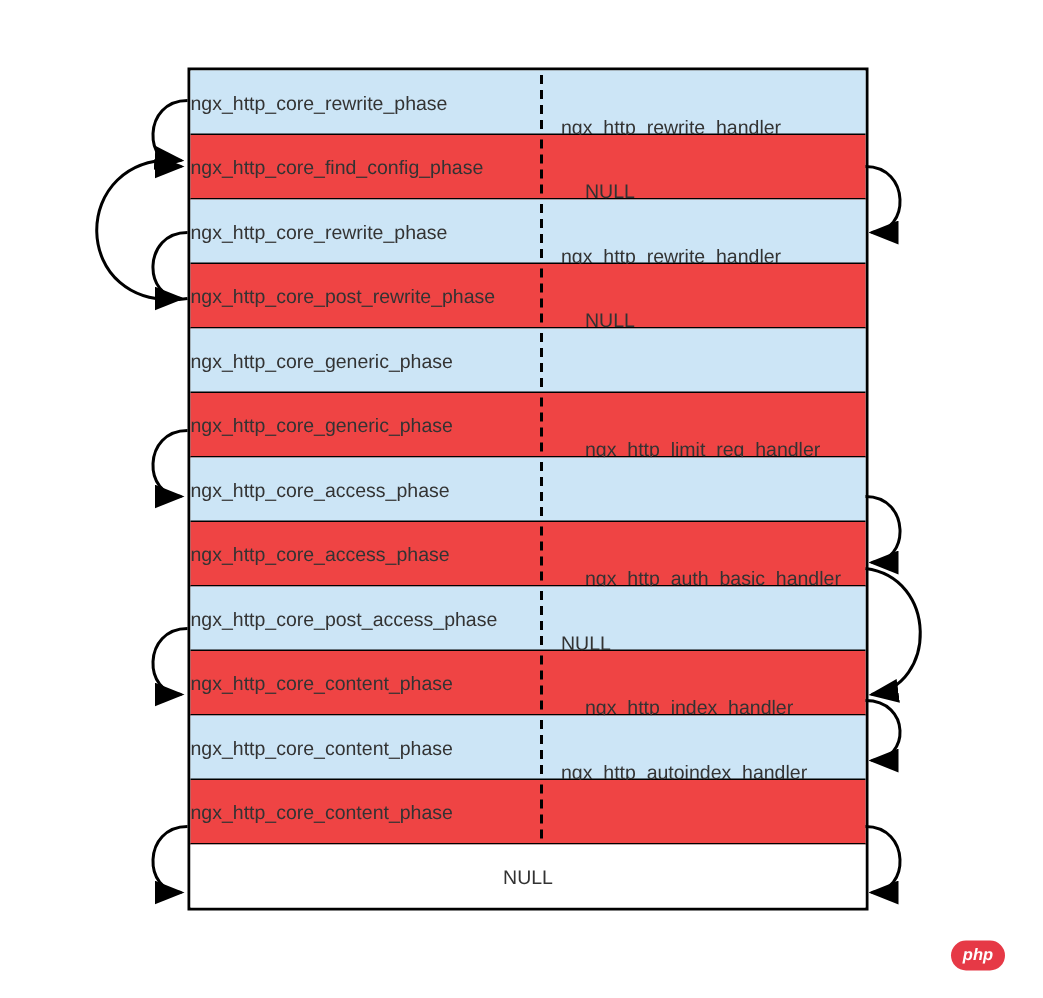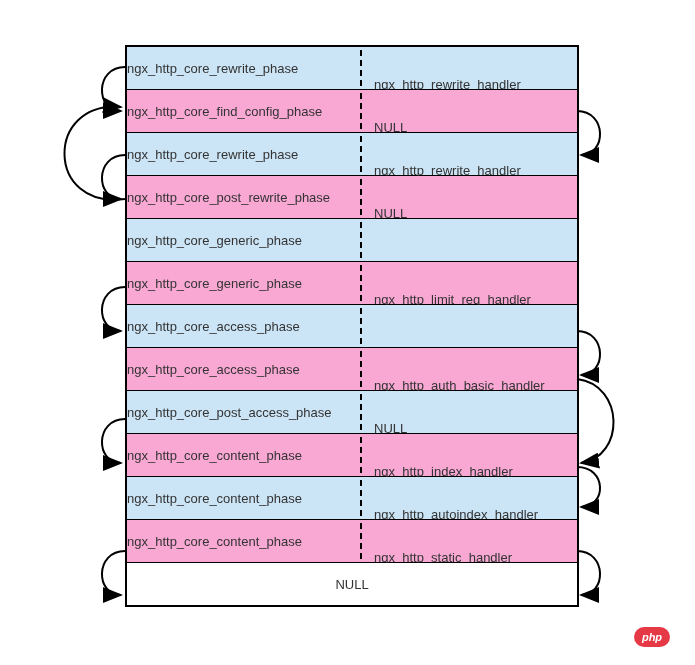--- a/index.html
+++ b/index.html
@@ -27,21 +27,22 @@
     border-bottom: 1px solid #000;
     position: relative;
   }
   .row.last {
     border-bottom: none;
   }
   .row.blue {
     background: #cce5f6;
   }
   .row.orange {
-    background: #f9a8d4;
+    background: #ef4444;
+    gap: 16px;
   }
   .row.white {
     background: #ffffff;
   }
   .cell-left {
     width: 233px;
     display: flex;
     align-items: center;
     position: relative;
     color: #333;
@@ -150,21 +151,20 @@
         <div class="cell-right">ngx_http_index_handler</div>
       </div>
       <div class="row blue">
         <div class="cell-left">ngx_http_core_content_phase</div>
         <div class="divider"></div>
         <div class="cell-right">ngx_http_autoindex_handler</div>
       </div>
       <div class="row orange">
         <div class="cell-left">ngx_http_core_content_phase</div>
         <div class="divider"></div>
-        <div class="cell-right">ngx_http_static_handler</div>
       </div>
       <div class="row white last null-row">
         <span>NULL</span>
       </div>
     </div>
 
   <svg class="arrows">
     <defs>
       <marker id="arrowhead" markerWidth="10" markerHeight="8" refX="9" refY="4" orient="auto">
         <path d="M0,0 L10,4 L0,8 Z" fill="#000"></path>

